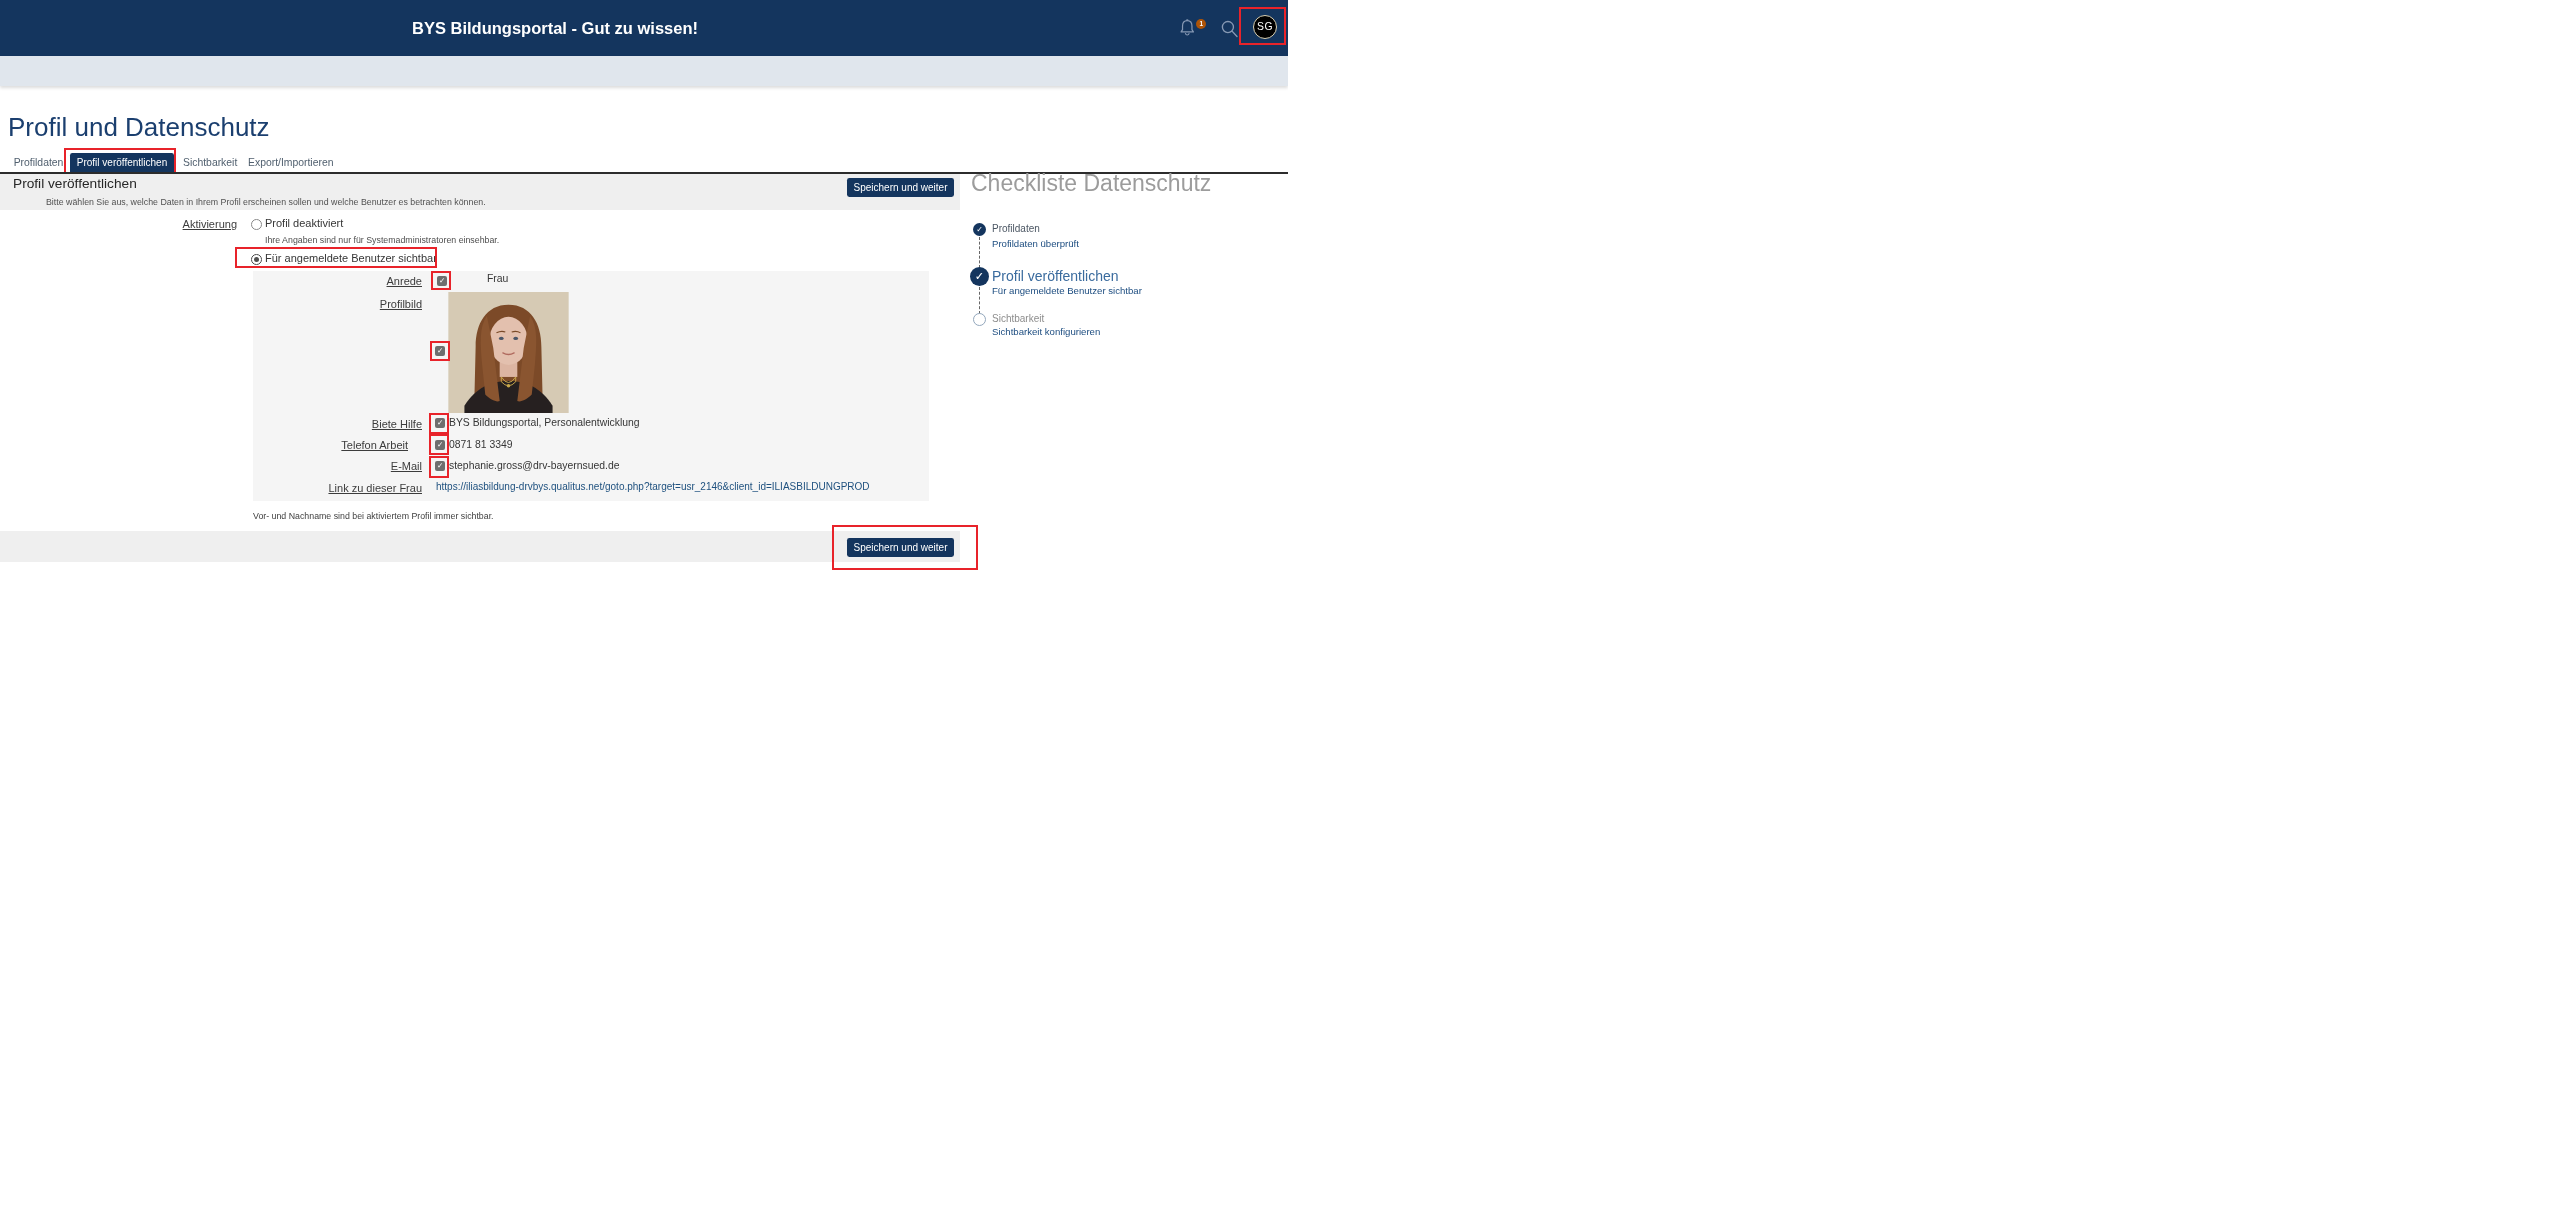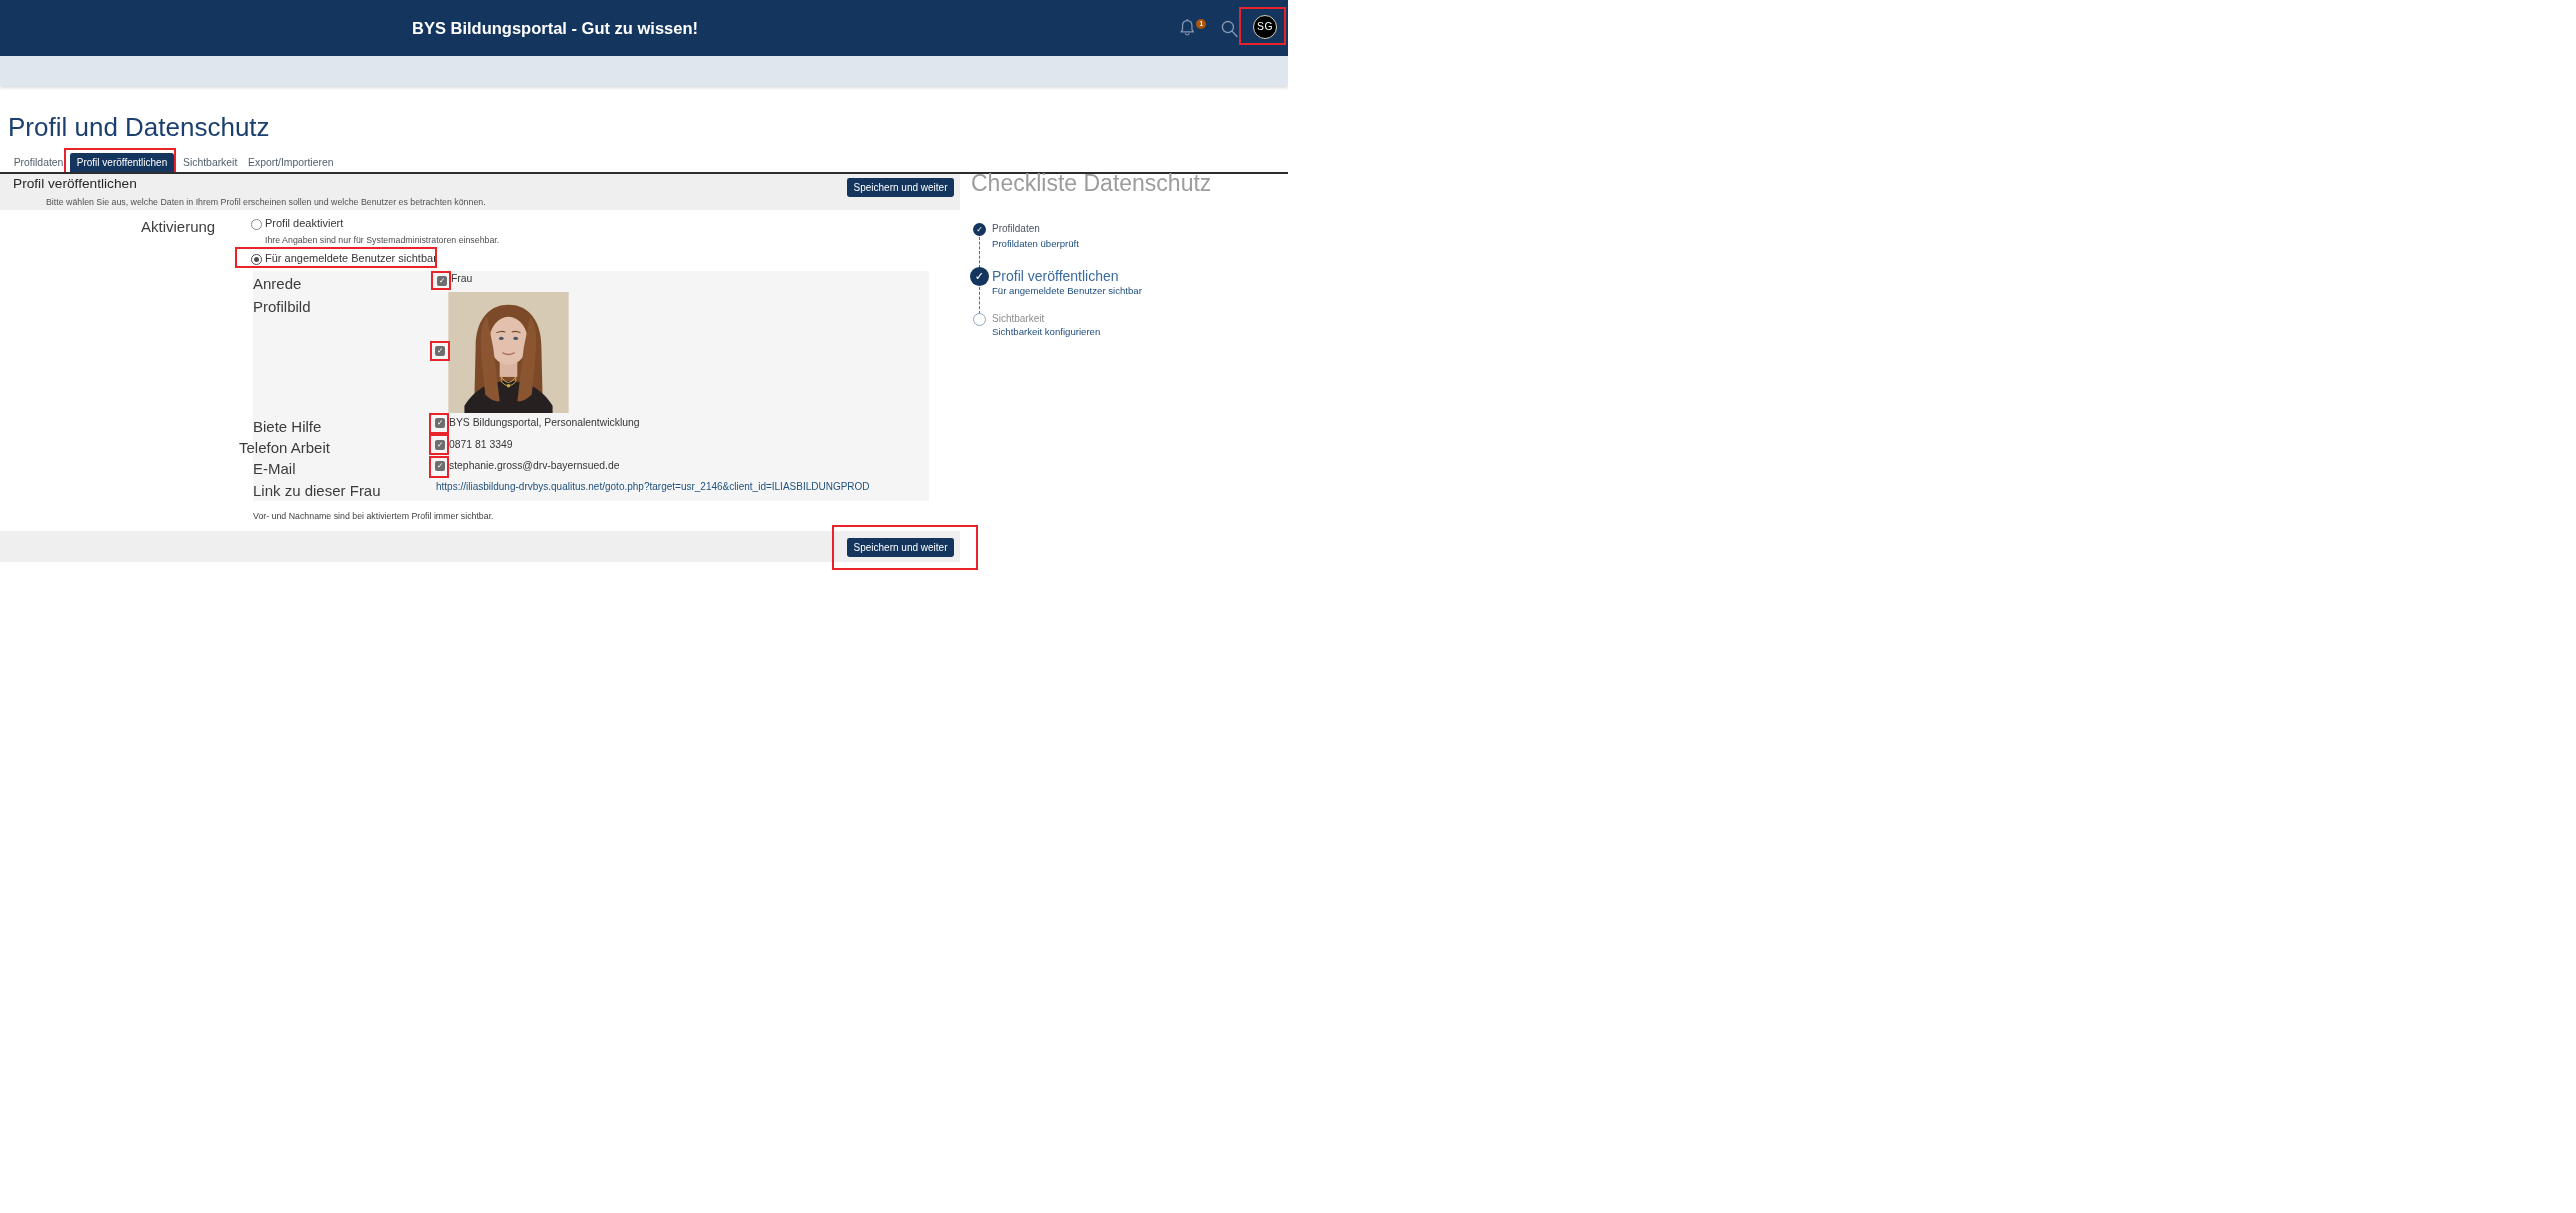--- a/index.html
+++ b/index.html
@@ -34,21 +34,21 @@
   
   .chk-title{left:971px;top:170px;font-size:23px;font-weight:300;color:#9c9c9c;white-space:nowrap;}
   .step-circle{border-radius:50%;background:#14355e;color:#fff;text-align:center;}
   .step-circle-open{border-radius:50%;background:#fff;border:1.2px solid #93a7bc;}
   .connector{border-left:0.8px dashed #666;width:0;}
   .step-t1{font-size:10px;color:#4b5663;white-space:nowrap;}
   .step-t1g{font-size:10px;color:#8d8d8d;white-space:nowrap;}
   .step-t2{font-size:14px;color:#3a6b9e;white-space:nowrap;}
   .step-sub{font-size:9.6px;color:#1d4d80;white-space:nowrap;cursor:pointer;}
   
-  .flabel{font-size:15px;color:#3c3c3c;text-align:left;white-space:nowrap;}
+  .flabel{font-size:11px;color:#3c3c3c;text-align:right;white-space:nowrap;text-decoration:underline;}
   .fvalue{font-size:10.4px;color:#363636;white-space:nowrap;}
   .fhelp{font-size:8.8px;color:#4e4e4e;white-space:nowrap;}
   .radio{width:8.8px;height:8.8px;border:1.2px solid #8a8a8a;border-radius:50%;background:#fff;}
   .radio-sel{border-color:#4a4a4a;}
   .radio-sel::after{content:"";position:absolute;left:1.6px;top:1.6px;width:5.6px;height:5.6px;
                     border-radius:50%;background:#4f4f4f;}
   .panel{left:253px;top:271px;width:676px;height:230px;background:#f5f5f5;}
   .cb{width:10.4px;height:10.4px;background:#6e6e6e;border-radius:2px;color:#fff;
       font-size:7.6px;line-height:10.4px;text-align:center;cursor:pointer;}
   .linktext{font-size:10px;color:#1f517f;white-space:nowrap;cursor:pointer;}
@@ -126,21 +126,21 @@
 
 <div class="abs radio radio-sel" style="left:251px;top:254px;"></div>
 <div class="abs fvalue" style="left:265px;top:252px;font-size:11px;">Für angemeldete Benutzer sichtbar</div>
 <div class="abs redbox" style="left:235px;top:247px;width:198px;height:17px;"></div>
 
 <div class="abs panel"></div>
 
 <div class="abs flabel" style="left:253px;top:275px;width:169px;">Anrede</div>
 <div class="abs cb" style="left:437px;top:276px;"><span>✓</span></div>
 <div class="abs redbox" style="left:431px;top:271px;width:16px;height:15.3px;"></div>
-<div class="abs fvalue" style="left:451px;top:273px;">Frau</div>
+<div class="abs fvalue" style="left:451px;top:273px;padding-left:36px;">Frau</div>
 
 <div class="abs flabel" style="left:253px;top:298px;width:169px;">Profilbild</div>
 <div class="abs" style="left:448px;top:292px;width:121px;height:121px;">
   <svg width="121" height="121" viewBox="0 0 150 151">
     <rect x="0" y="0" width="150" height="151" fill="#d8cdb6"></rect>
     <rect x="0" y="0" width="150" height="151" fill="#cfc3ae" opacity="0.25"></rect>
     <path d="M75 16 C47 16 34 40 34 68 L32 151 L118 151 L116 68 C116 40 103 16 75 16 Z" fill="#7c4a28"></path>
     <path d="M20 151 L20 142 C34 119 54 111 75 111 C96 111 116 119 130 142 L130 151 Z" fill="#262020"></path>
     <rect x="64" y="82" width="22" height="24" fill="#dcb5a2"></rect>
     <ellipse cx="75" cy="61" rx="24" ry="30" fill="#e3c0ae"></ellipse>

